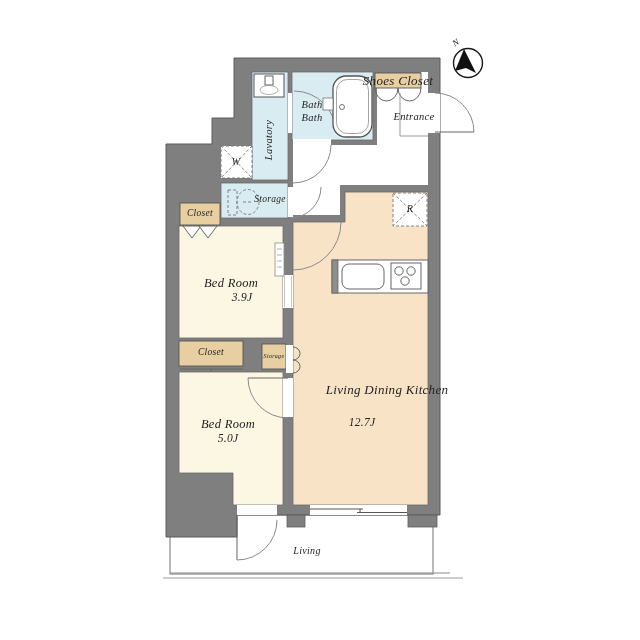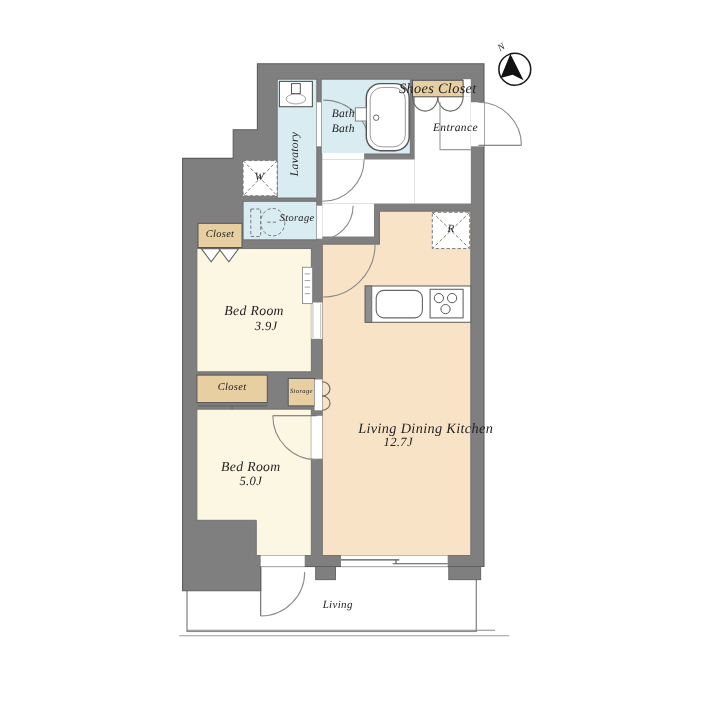--- a/index.html
+++ b/index.html
@@ -144,19 +144,19 @@
   <span class="lbl" style="left:392px;top:117px;font-size:10.5px;margin-left:22px;">Entrance</span>
   <span class="lbl" style="left:398px;top:80px;font-size:13px;">Shoes Closet</span>
   <span class="lbl" style="left:200px;top:214px;font-size:9.5px;">Closet</span>
   <span class="lbl" style="left:211px;top:353px;font-size:9.5px;">Closet</span>
   <span class="lbl" style="left:274px;top:356px;font-size:6px;">Storage</span>
   <span class="lbl" style="left:231px;top:283px;font-size:12.5px;">Bed Room</span>
   <span class="lbl" style="left:242px;top:298px;font-size:11.5px;">3.9J</span>
   <span class="lbl" style="left:228px;top:424px;font-size:12.5px;">Bed Room</span>
   <span class="lbl" style="left:228px;top:439px;font-size:11.5px;">5.0J</span>
   <span class="lbl" style="left:363px;top:389px;font-size:13px;margin-left:24px;">Living Dining Kitchen</span>
-  <span class="lbl" style="left:362px;top:403px;font-size:11.5px;">12.7J</span>
+  <span class="lbl" style="left:362px;top:423px;font-size:11.5px;">12.7J</span>
   <span class="lbl" style="left:307px;top:551px;font-size:10px;">Living</span>
   <span class="lbl" style="left:236px;top:162px;font-size:10px;">W</span>
   <span class="lbl" style="left:410px;top:209px;font-size:10px;">R</span>
   <span class="lbl nrot" style="left:456px;top:43px;font-size:9px;">N</span>
 
 </div>
 
 </body></html>

